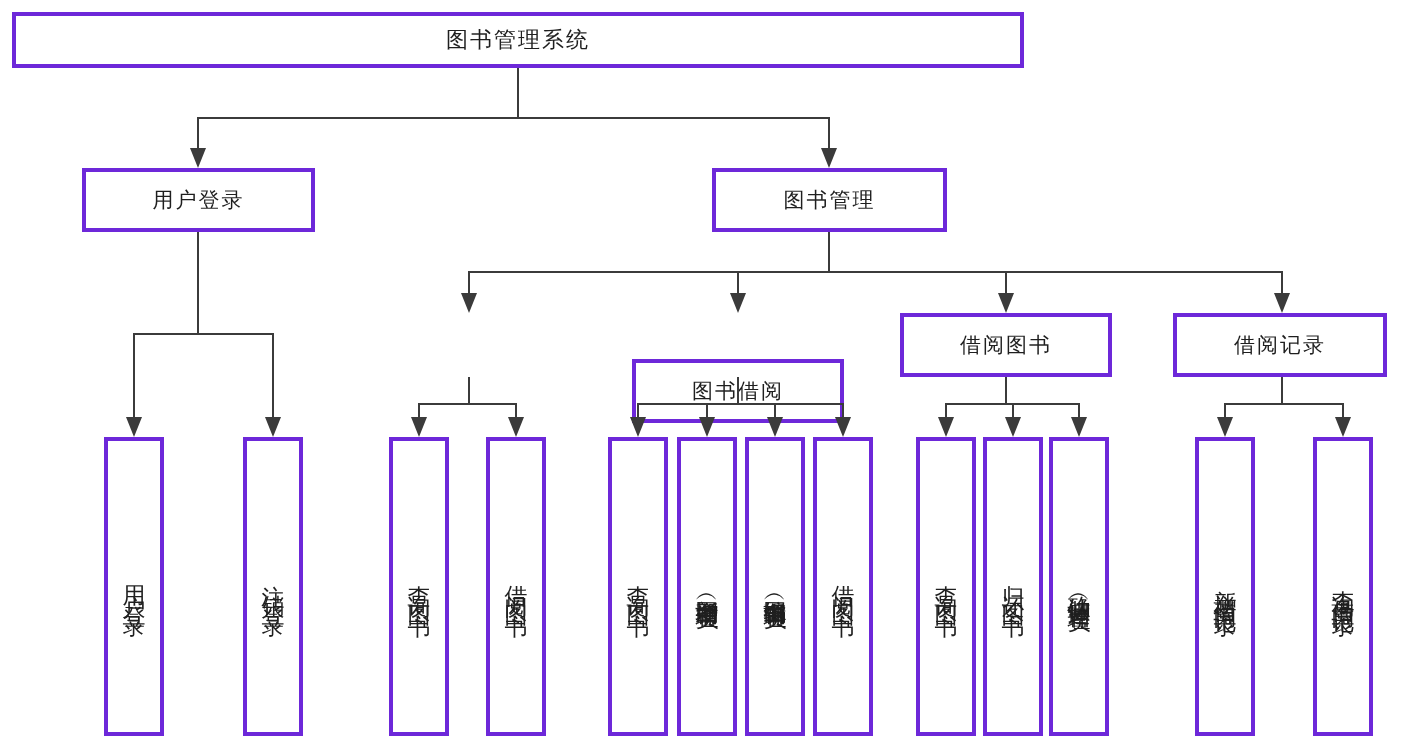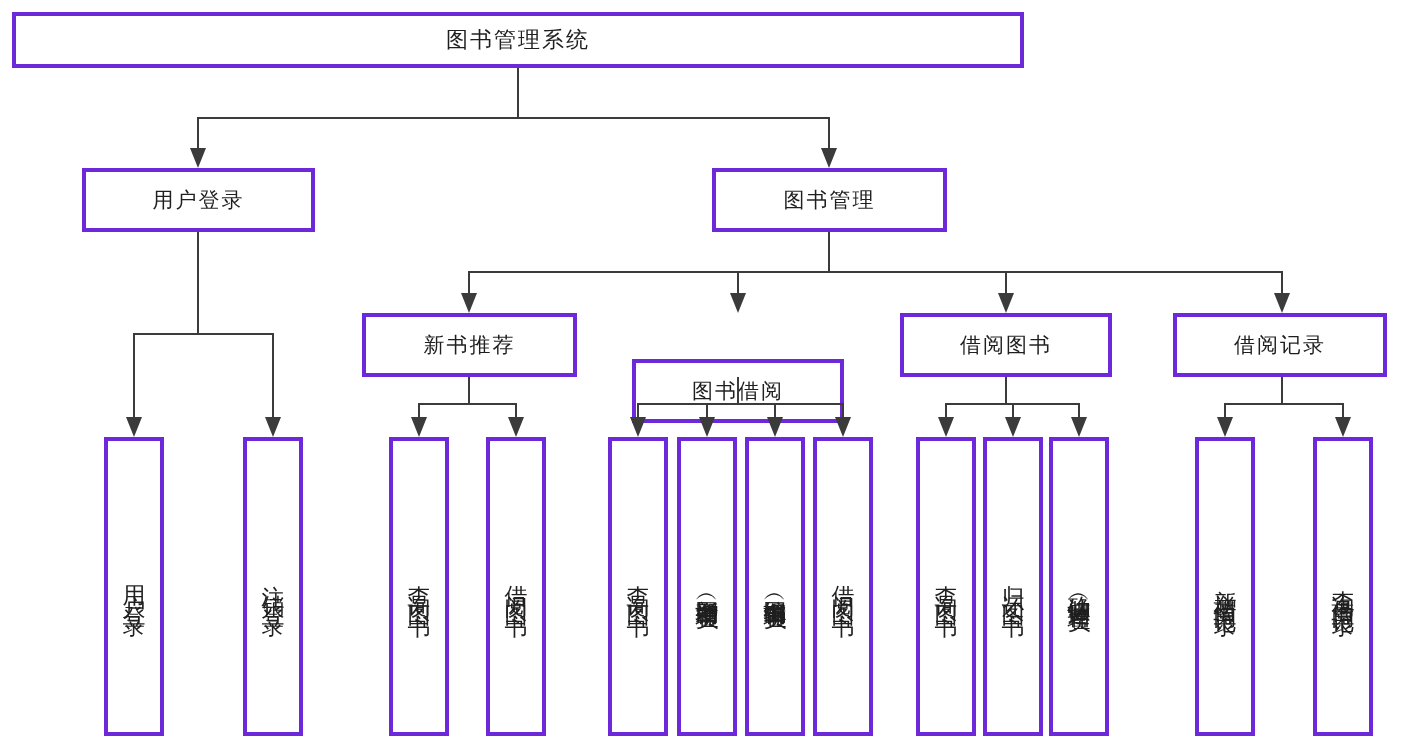--- a/index.html
+++ b/index.html
@@ -40,21 +40,20 @@
 </head>
 <body>
 
 <div class="canvas">
 
   <div class="box hbox root-box" style="left:12px; top:12px; width:1012px; height:56px;">图书管理系统</div>
 
   <div class="box hbox" style="left:82px; top:168px; width:233px; height:64px;">用户登录</div>
   <div class="box hbox" style="left:712px; top:168px; width:235px; height:64px;">图书管理</div>
 
-  <div class="box hbox" style="left:362px; top:313px; width:215px; height:64px;">新书推荐</div>
   <div class="box hbox" style="left:632px; top:313px; width:212px; height:64px;margin-top:46px;">图书借阅</div>
   <div class="box hbox" style="left:900px; top:313px; width:212px; height:64px;">借阅图书</div>
   <div class="box hbox" style="left:1173px; top:313px; width:214px; height:64px;">借阅记录</div>
 
   <div class="box leaf" style="left:104px;">
     <span class="vtext ls4">用户登录</span>
   </div>
   <div class="box leaf" style="left:243px;">
     <span class="vtext ls4">注销登录</span>
   </div>

